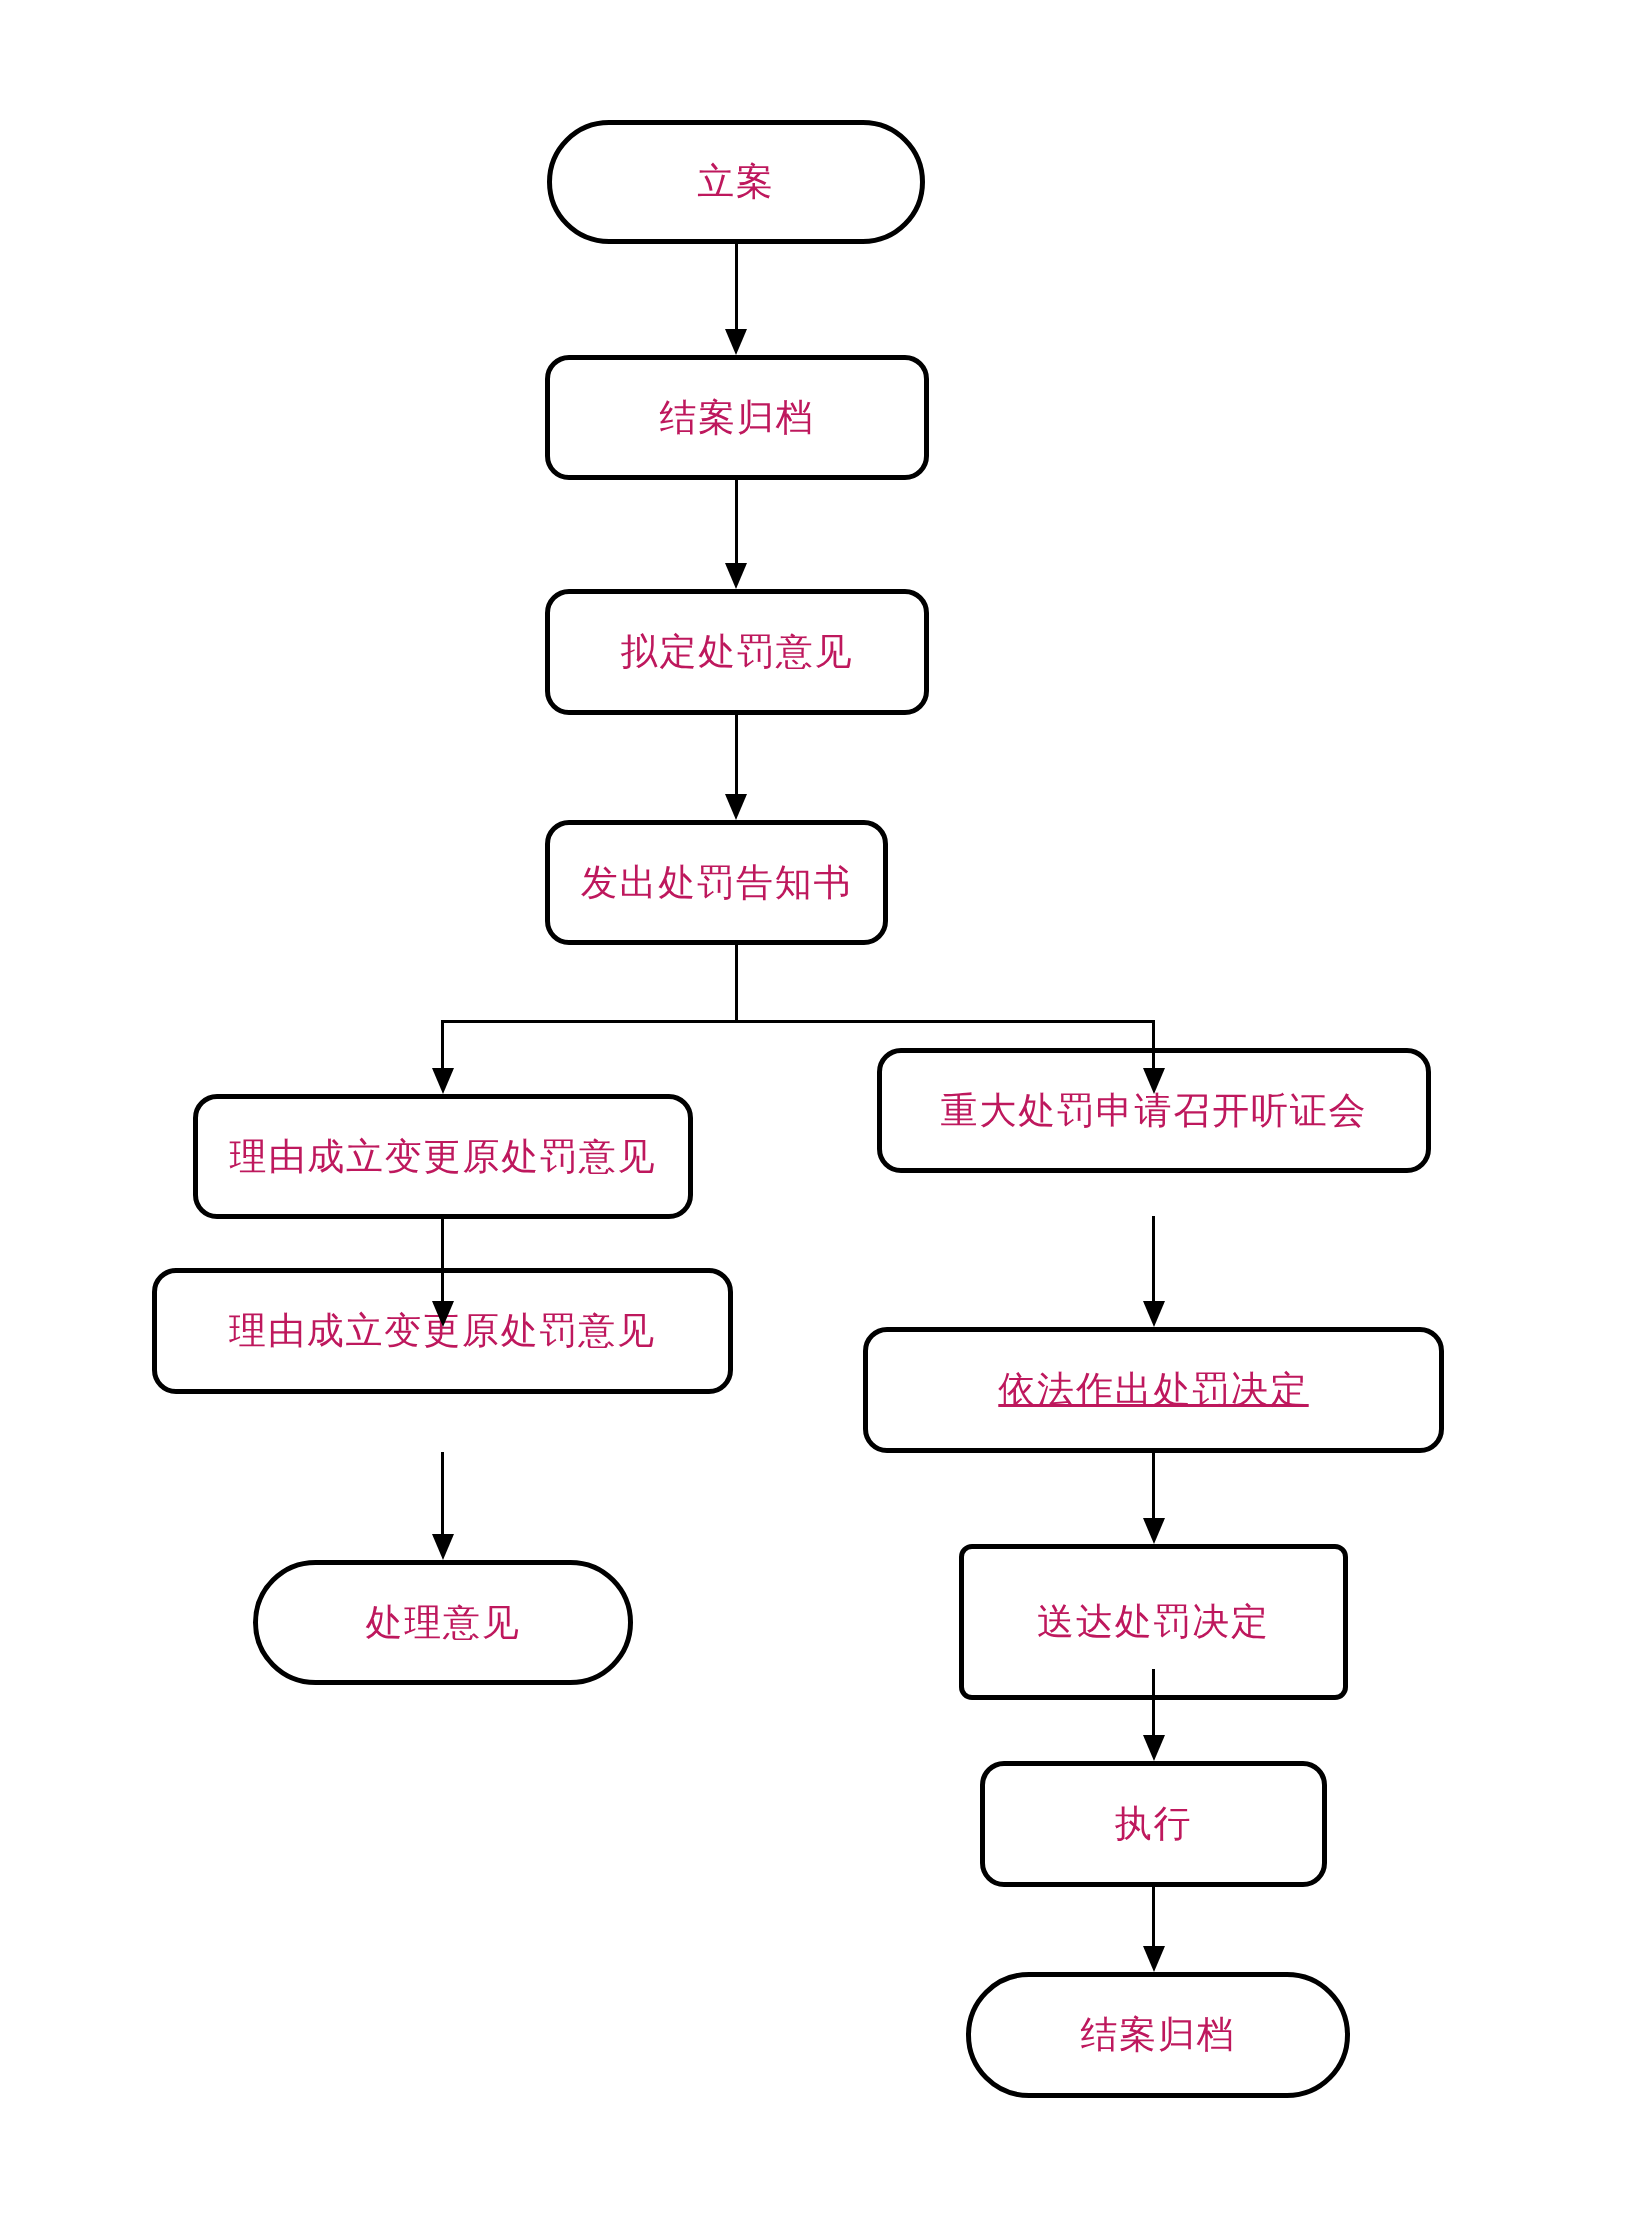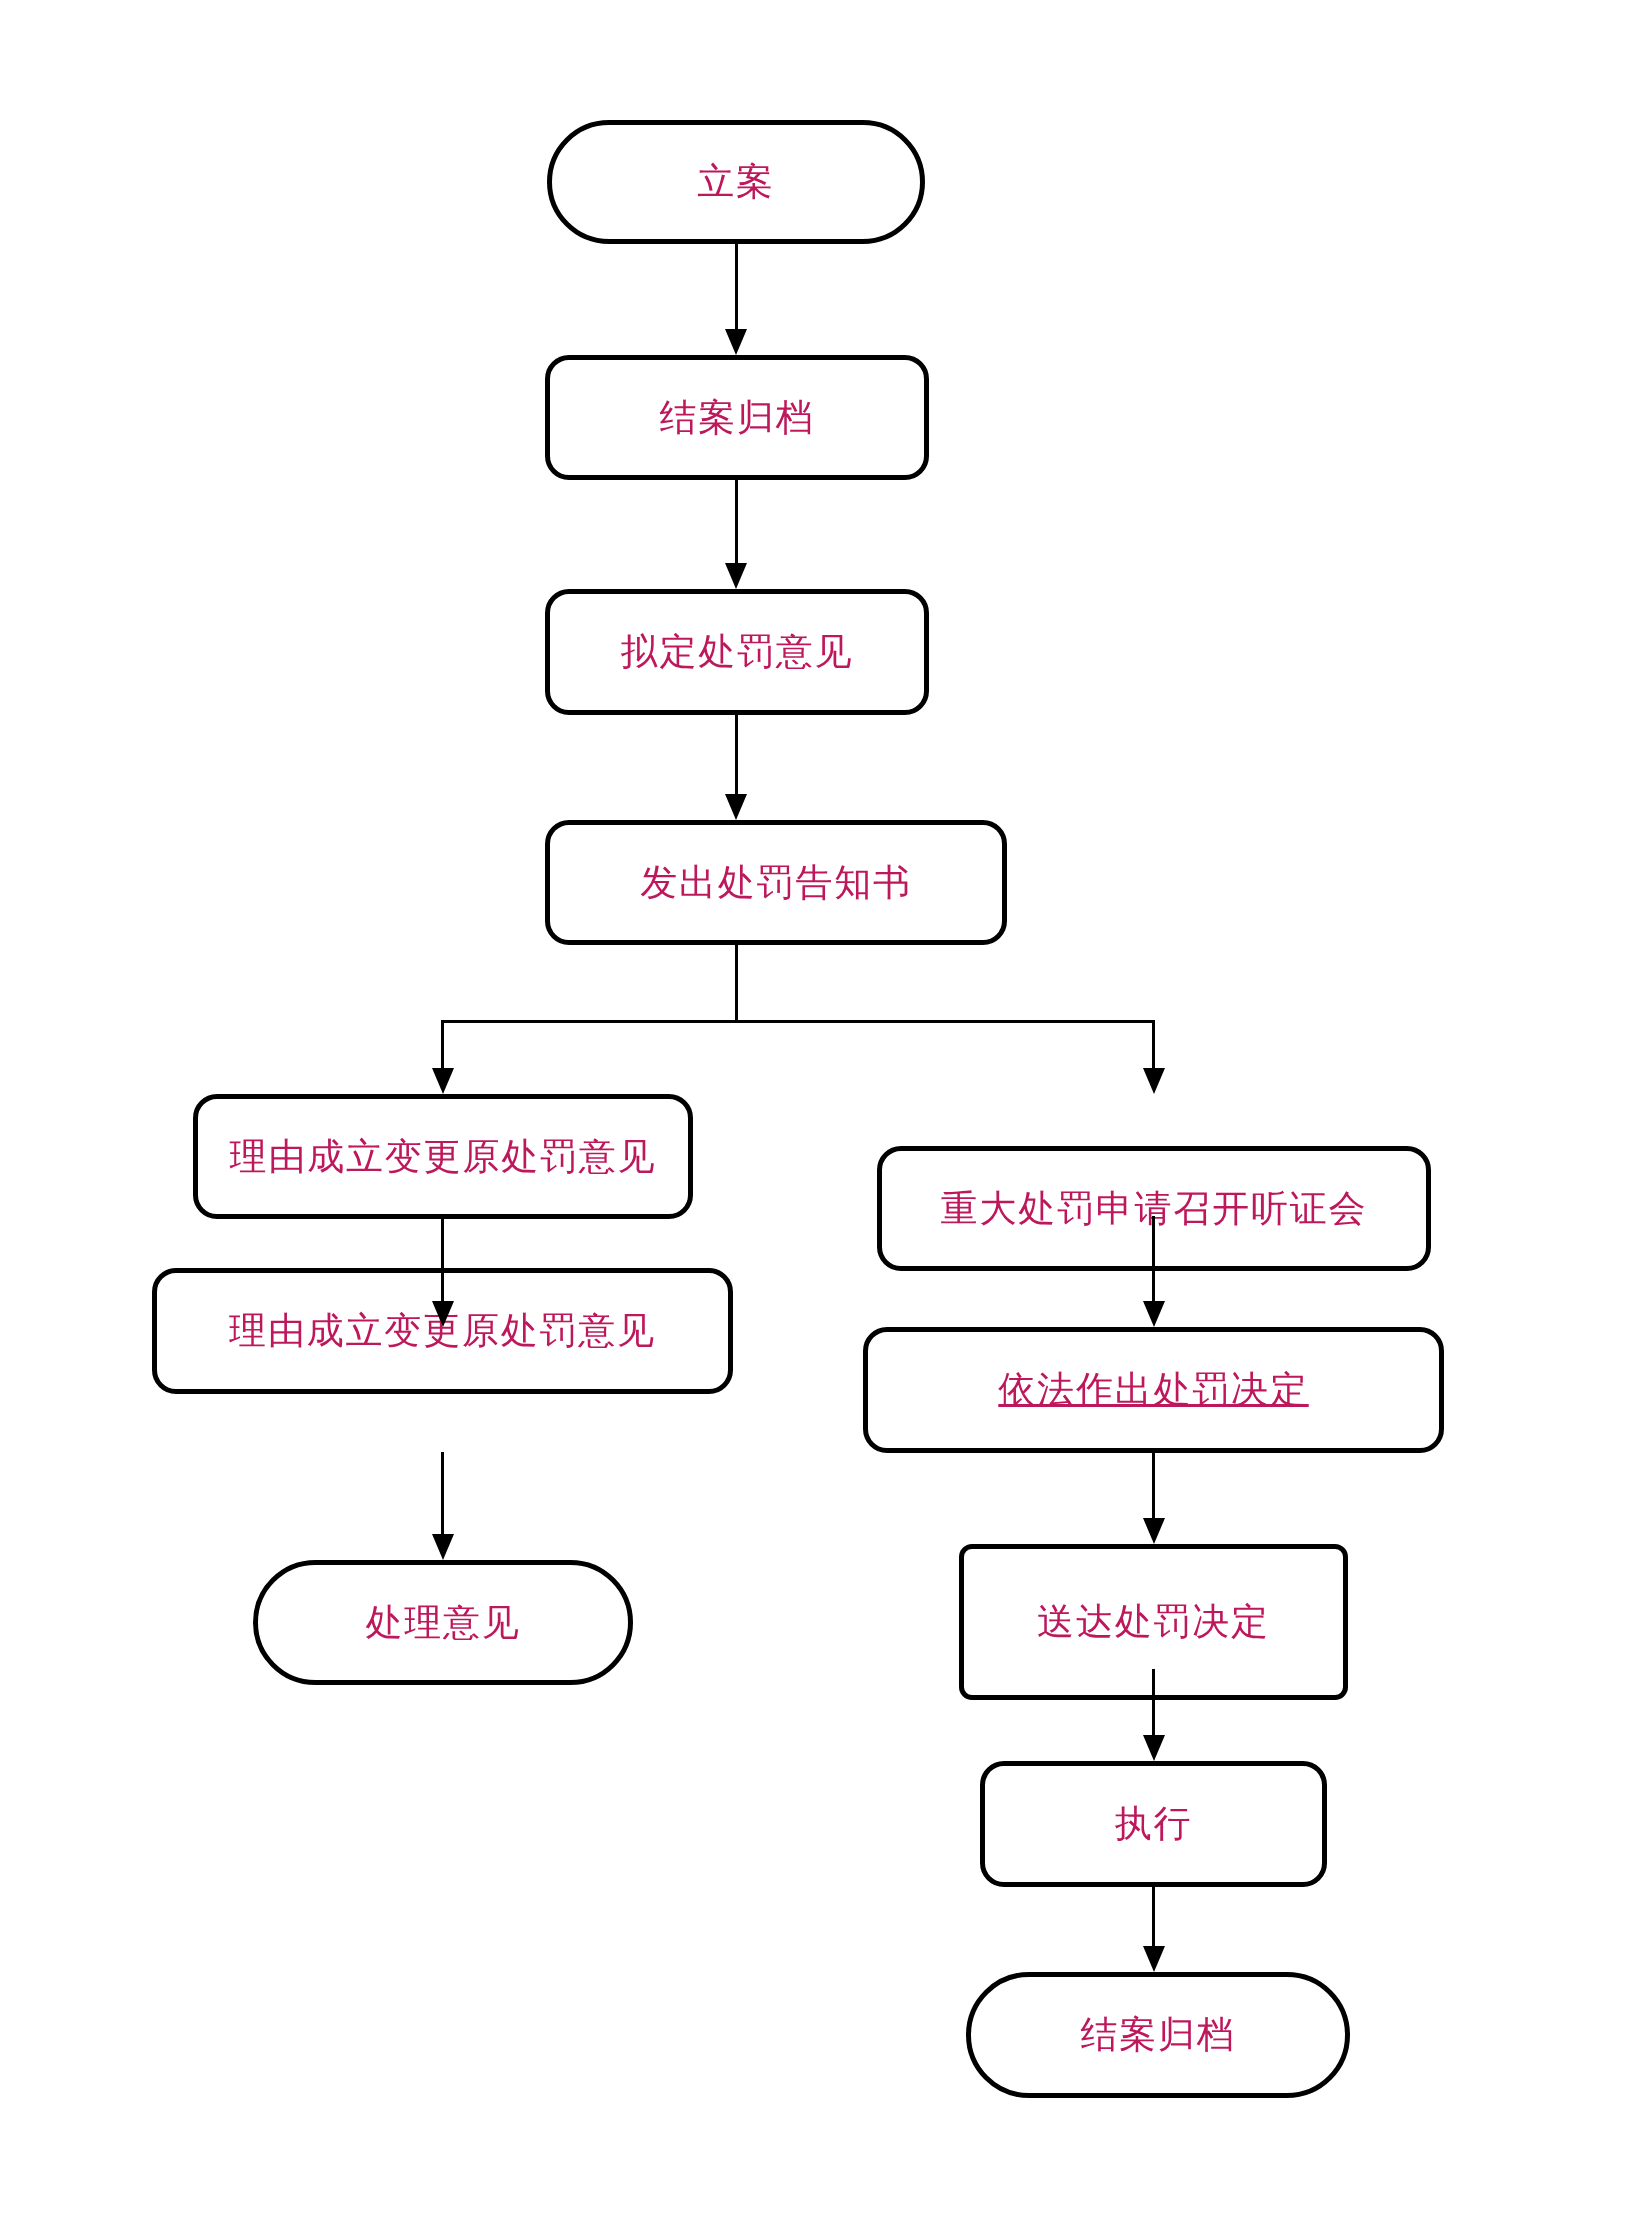--- a/index.html
+++ b/index.html
@@ -54,29 +54,29 @@
   </div>
 
   <div class="node" style="left:545px; top:355px; width:384px; height:125px;">
     <span>结案归档</span>
   </div>
 
   <div class="node" style="left:545px; top:589px; width:384px; height:126px;align-items:center;">
     <span>拟定处罚意见</span>
   </div>
 
-  <div class="node" style="left:545px; top:820px; width:462px; height:125px;">
+  <div class="node" style="left:545px; top:820px; width:343px; height:125px;">
     <span>发出处罚告知书</span>
   </div>
 
   <div class="node" style="left:193px; top:1094px; width:500px; height:125px;">
     <span>理由成立变更原处罚意见</span>
   </div>
 
-  <div class="node" style="left:877px; top:1146px; width:554px; height:125px;">
+  <div class="node" style="left:877px; top:1048px; width:554px; height:125px;">
     <span>重大处罚申请召开听证会</span>
   </div>
 
   <div class="node" style="left:152px; top:1268px; width:581px; height:126px;justify-content:center;">
     <span>理由成立变更原处罚意见</span>
   </div>
 
   <div class="node" style="left:863px; top:1327px; width:581px; height:126px;text-decoration:underline;">
     <span>依法作出处罚决定</span>
   </div>

